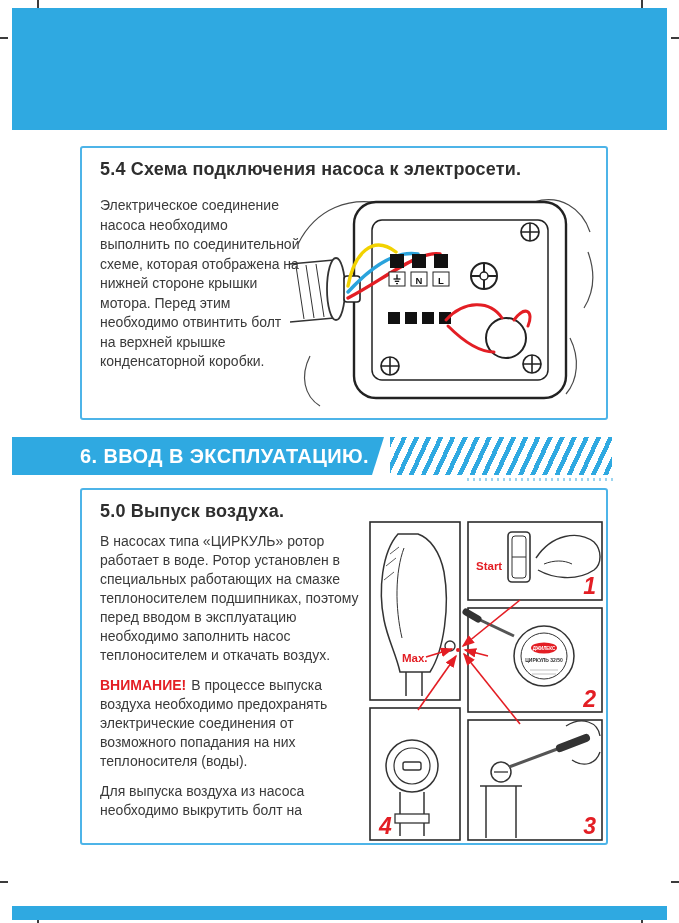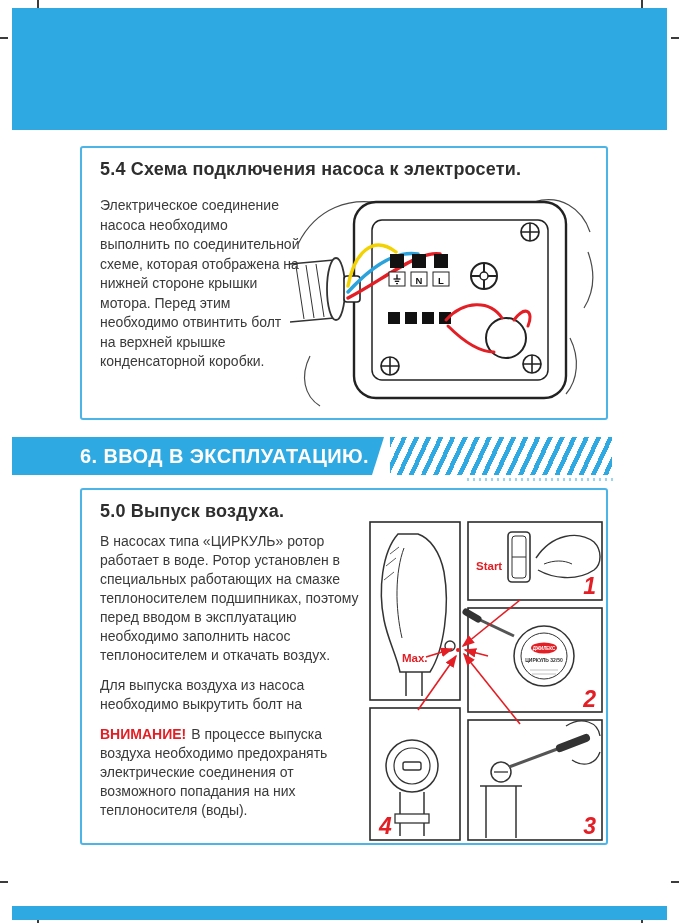--- a/index.html
+++ b/index.html
@@ -166,22 +166,22 @@
       <span>6. ВВОД В ЭКСПЛУАТАЦИЮ.</span>
     </div>
     <div class="banner-stripes"></div>
     <div class="banner-dots"></div>
   </div>
 
   <section class="box box61">
     <h2>5.0 Выпуск воздуха.</h2>
     <div class="col61">
       <p>В насосах типа «ЦИРКУЛЬ» ротор работает в воде. Ротор установлен в специальных работающих на смазке теплоносителем подшипниках, поэтому перед вводом в эксплуатацию необходимо заполнить насос теплоносителем и откачать воздух.</p>
+      <p><span class="warnlabel">ВНИМАНИЕ!</span><span>В процессе выпуска воздуха необходимо предохранять электрические соединения от возможного попадания на них теплоносителя (воды).</span></p>
       <p>Для выпуска воздуха из насоса необходимо выкрутить болт на</p>
-      <p><span class="warnlabel">ВНИМАНИЕ!</span><span>В процессе выпуска воздуха необходимо предохранять электрические соединения от возможного попадания на них теплоносителя (воды).</span></p>
     </div>
 
     <svg class="figure61" width="236" height="322" viewBox="0 0 236 322">
       <defs>
         <marker id="arr" markerWidth="8" markerHeight="6" refX="7" refY="3" orient="auto">
           <path d="M0,0 L8,3 L0,6 Z" fill="#e31e24"></path>
         </marker>
       </defs>
 
       <g fill="#fff" stroke="#2b2b2b" stroke-width="1.6">

